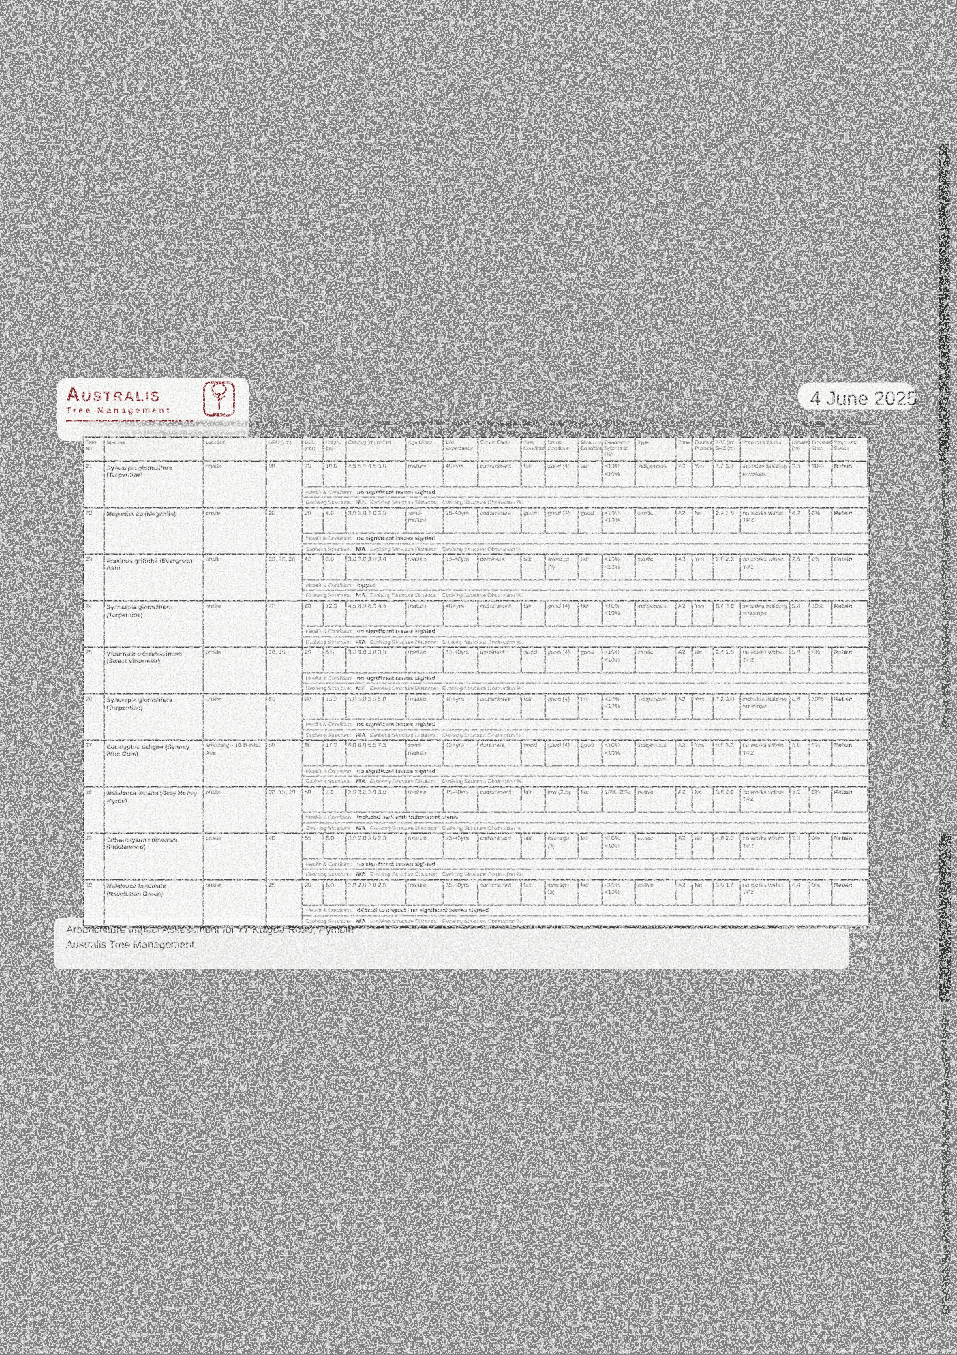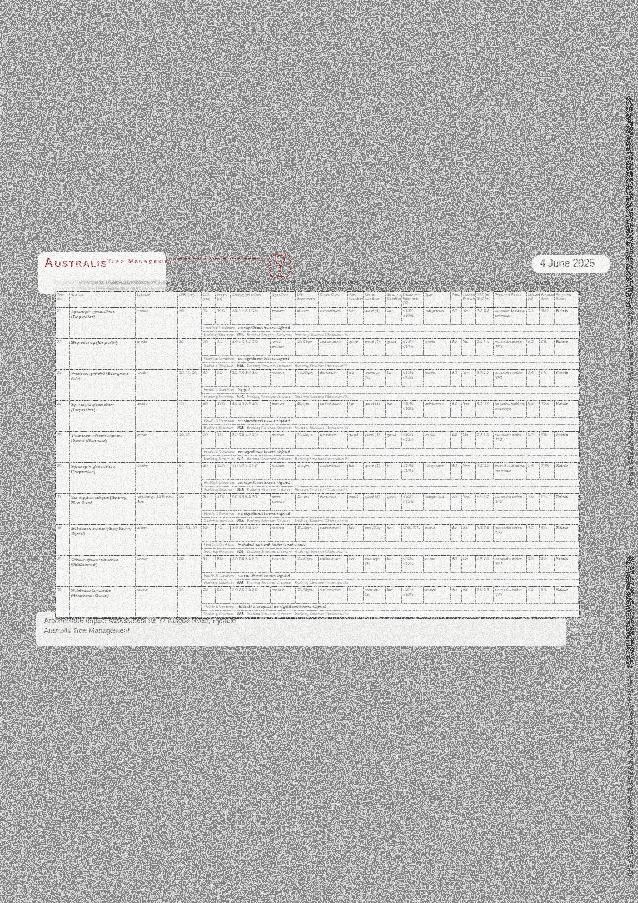--- a/index.html
+++ b/index.html
@@ -9,28 +9,28 @@
     font-family:"Liberation Sans", sans-serif;
   }
   
   .blob{position:absolute;background:rgba(248,248,246,.96);border-radius:6px;}
   #logo-blob{left:38px;top:252px;width:128px;height:42px;}
   #date-blob{left:532px;top:255px;width:78px;height:18px;border-radius:8px;}
   #footer-blob{left:36px;top:612px;width:530px;height:34px;border-radius:4px;background:rgba(246,246,244,.9);}
 
   
   #logo{position:absolute;left:44px;top:256px;display:flex;align-items:flex-start;gap:5px;z-index:5;}
-  .logo-text{display:flex;line-height:1;}
+  .logo-text{display:flex;flex-direction:column;line-height:1;}
   .logo-name{color:#7a1f24;font-weight:bold;letter-spacing:1px;font-size:9px;}
   .logo-name .cap{font-size:13px;}
   .logo-sub{color:#7a1f24;font-size:5.5px;letter-spacing:1.6px;margin-top:3px;font-weight:bold;}
   .logo-rule{height:1px;background:#7a1f24;margin-top:2px;width:86px;}
   #logo-icon{margin-top:-2px;}
 
-  #date-text{position:absolute;left:540px;top:258px;font-size:10px;color:#2e2e2e;z-index:5;}
+  #date-text{position:absolute;left:540px;top:258px;font-size:13px;color:#2e2e2e;z-index:5;}
 
   
   .smudge{position:absolute;left:46px;width:556px;height:3px;z-index:4;filter:blur(1px);
     background:linear-gradient(90deg,rgba(40,40,40,0),rgba(40,40,40,.55) 12%,rgba(30,30,30,.15) 30%,rgba(40,40,40,.6) 55%,rgba(40,40,40,.2) 75%,rgba(40,40,40,.5) 90%,rgba(40,40,40,0));}
   #smudge1{top:281px;}
   #smudge2{top:287px;opacity:.6;}
 
   
   #assessment-table{
     position:absolute;left:55px;top:291px;width:523px;z-index:6;

